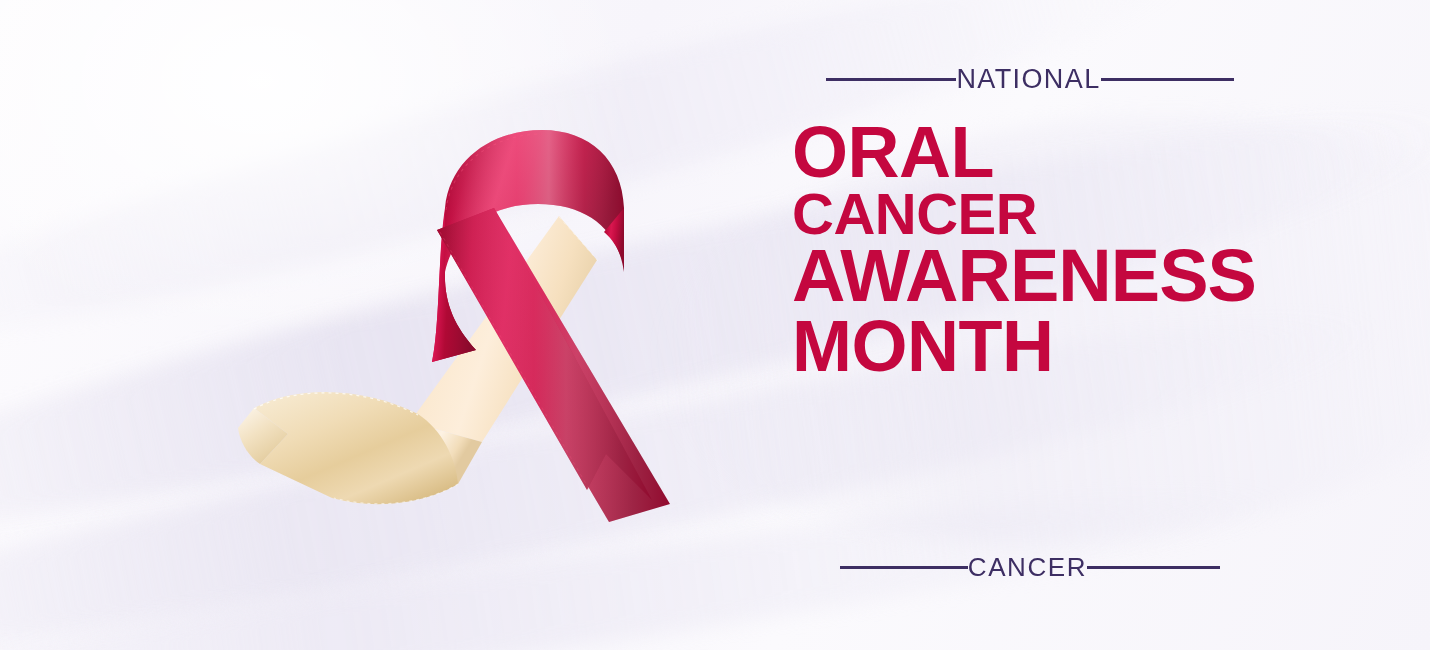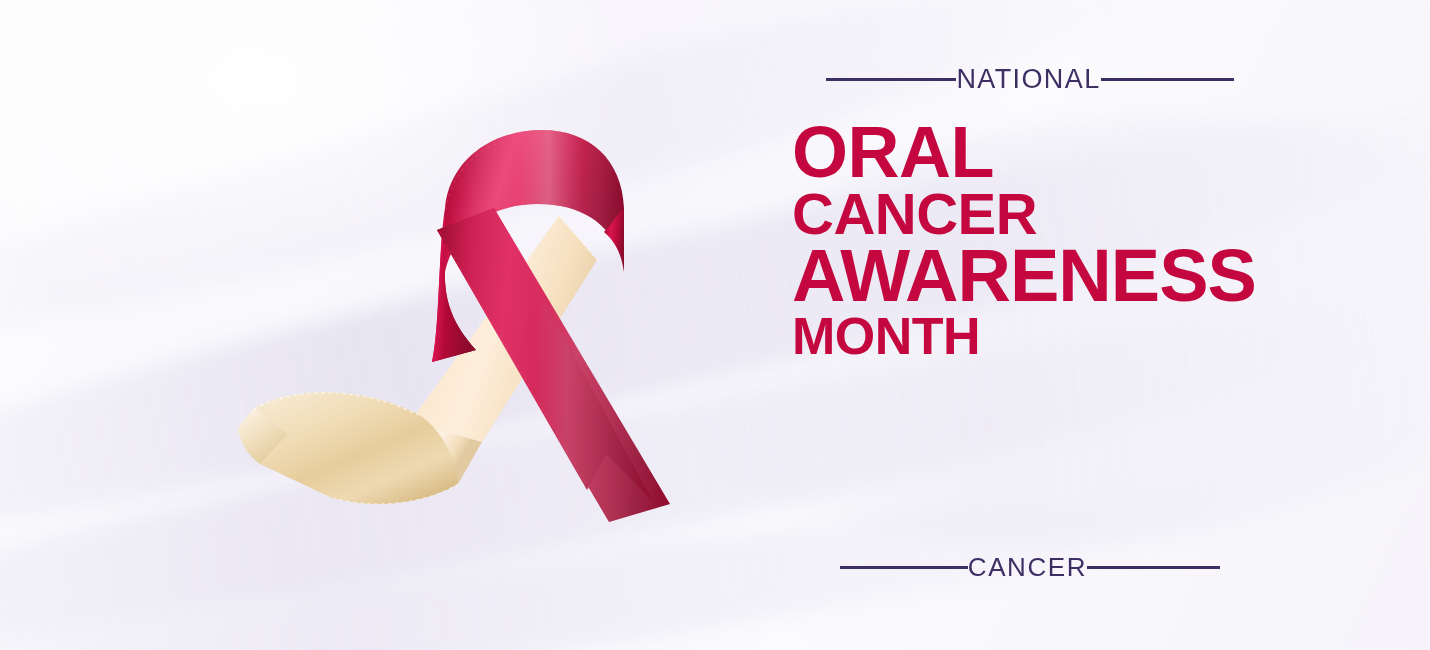--- a/index.html
+++ b/index.html
@@ -138,21 +138,21 @@
   }
   .headline .line {
     display: block;
     white-space: nowrap;
     transform: scaleX(1.0);
     transform-origin: left center;
   }
   .line-1 { font-size: 72px; }
   .line-2 { font-size: 58px; }
   .line-3 { font-size: 74px; letter-spacing: -1px; }
-  .line-4 { font-size: 52px; }
+  .line-4 { font-size: 72px; }
 </style>
 </head>
 <body>
 
 <div class="banner">
 
   <div class="bg-base"></div>
   <div class="wave wave-4"></div>
   <div class="wave wave-1"></div>
   <div class="wave wave-2"></div>

